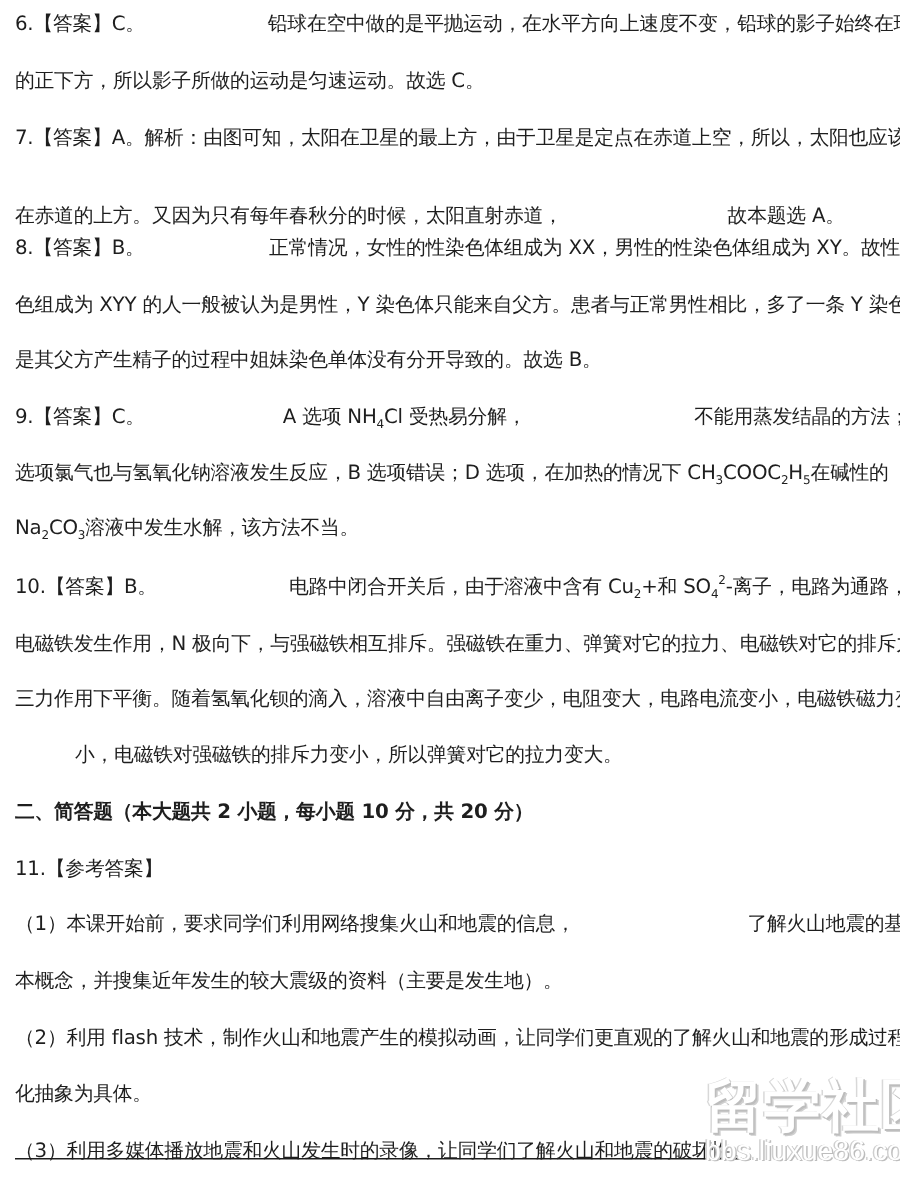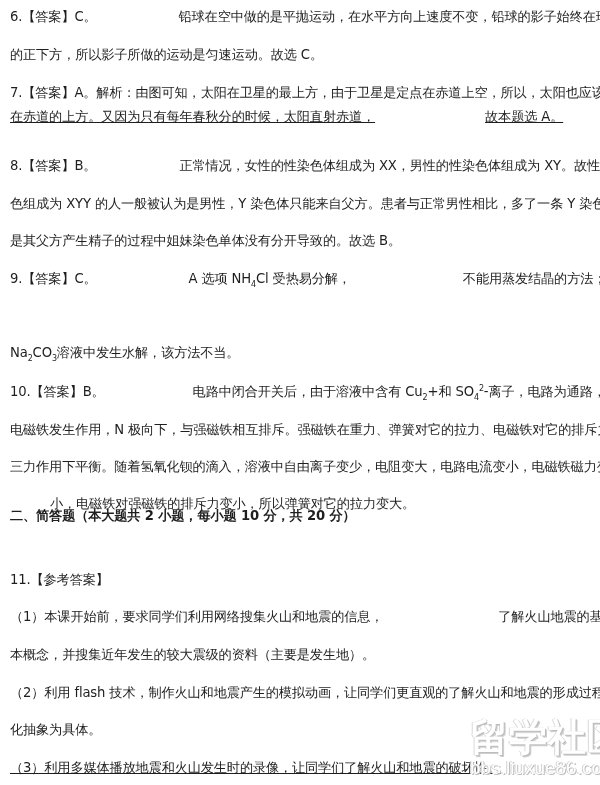--- a/index.html
+++ b/index.html
@@ -22,45 +22,48 @@
 <body>
 
 <div class="page">
 
   <div class="line" style="top:8px;">
     <span>6.【答案】C。</span><span class="gap" style="width:82px"></span><span>铅球在空中做的是平抛运动，在水平方向上速度不变，铅球的影子始终在球</span>
   </div>
   <div class="line" style="top:46px;">的正下方，所以影子所做的运动是匀速运动。故选 C。</div>
 
   <div class="line" style="top:84px;">7.【答案】A。解析：由图可知，太阳在卫星的最上方，由于卫星是定点在赤道上空，所以，太阳也应该</div>
-  <div class="line" style="top:108px;text-decoration:underline;">
+  <div class="line" style="top:136px;">
     <span>在赤道的上方。又因为只有每年春秋分的时候，太阳直射赤道，</span><span class="gap" style="width:110px"></span><span>故本题选 A。</span>
   </div>
 
   <div class="line" style="top:157px;">
     <span>8.【答案】B。</span><span class="gap" style="width:83px"></span><span>正常情况，女性的性染色体组成为 XX，男性的性染色体组成为 XY。故性染</span>
   </div>
   <div class="line" style="top:195px;">色组成为 XYY 的人一般被认为是男性，Y 染色体只能来自父方。患者与正常男性相比，多了一条 Y 染色体，</div>
   <div class="line" style="top:232px;">是其父方产生精子的过程中姐妹染色单体没有分开导致的。故选 B。</div>
 
   <div class="line" style="top:270px;">
     <span>9.【答案】C。</span><span class="gap" style="width:92px"></span><span>A 选项 NH</span><sub>4</sub><span>Cl 受热易分解，</span><span class="gap" style="width:112px"></span><span>不能用蒸发结晶的方法；B</span>
   </div>
+  <div class="line" style="top:307px;">
+    <span>选项氯气也与氢氧化钠溶液发生反应，B 选项错误；D 选项，在加热的情况下 CH</span><sub>3</sub><span>COOC</span><sub>2</sub><span>H</span><sub>5</sub><span>在碱性的</span>
+  </div>
   <div class="line" style="top:344px;">
     <span>Na</span><sub>2</sub><span>CO</span><sub>3</sub><span>溶液中发生水解，该方法不当。</span>
   </div>
 
   <div class="line" style="top:383px;">
     <span>10.【答案】B。</span><span class="gap" style="width:88px"></span><span>电路中闭合开关后，由于溶液中含有 Cu</span><sub>2</sub><span>+和 SO</span><sub>4</sub><sup>2</sup><span>-离子，电路为通路，</span>
   </div>
   <div class="line" style="top:421px;">电磁铁发生作用，N 极向下，与强磁铁相互排斥。强磁铁在重力、弹簧对它的拉力、电磁铁对它的排斥力</div>
   <div class="line" style="top:458px;">三力作用下平衡。随着氢氧化钡的滴入，溶液中自由离子变少，电阻变大，电路电流变小，电磁铁磁力变</div>
   <div class="line" style="top:495px;margin-left:40px;">小，电磁铁对强磁铁的排斥力变小，所以弹簧对它的拉力变大。</div>
 
-  <div class="line bold" style="top:507px;">二、简答题（本大题共 2 小题，每小题 10 分，共 20 分）</div>
+  <div class="line bold" style="top:533px;">二、简答题（本大题共 2 小题，每小题 10 分，共 20 分）</div>
 
   <div class="line" style="top:571px;">11.【参考答案】</div>
   <div class="line" style="top:608px;">
     <span>（1）本课开始前，要求同学们利用网络搜集火山和地震的信息，</span><span class="gap" style="width:115px"></span><span>了解火山地震的基</span>
   </div>
   <div class="line" style="top:646px;">本概念，并搜集近年发生的较大震级的资料（主要是发生地）。</div>
   <div class="line" style="top:684px;">（2）利用 flash 技术，制作火山和地震产生的模拟动画，让同学们更直观的了解火山和地震的形成过程，</div>
   <div class="line" style="top:721px;">化抽象为具体。</div>
   <div class="line" style="top:759px;text-decoration:underline;">（3）利用多媒体播放地震和火山发生时的录像，让同学们了解火山和地震的破坏性。</div>
 

